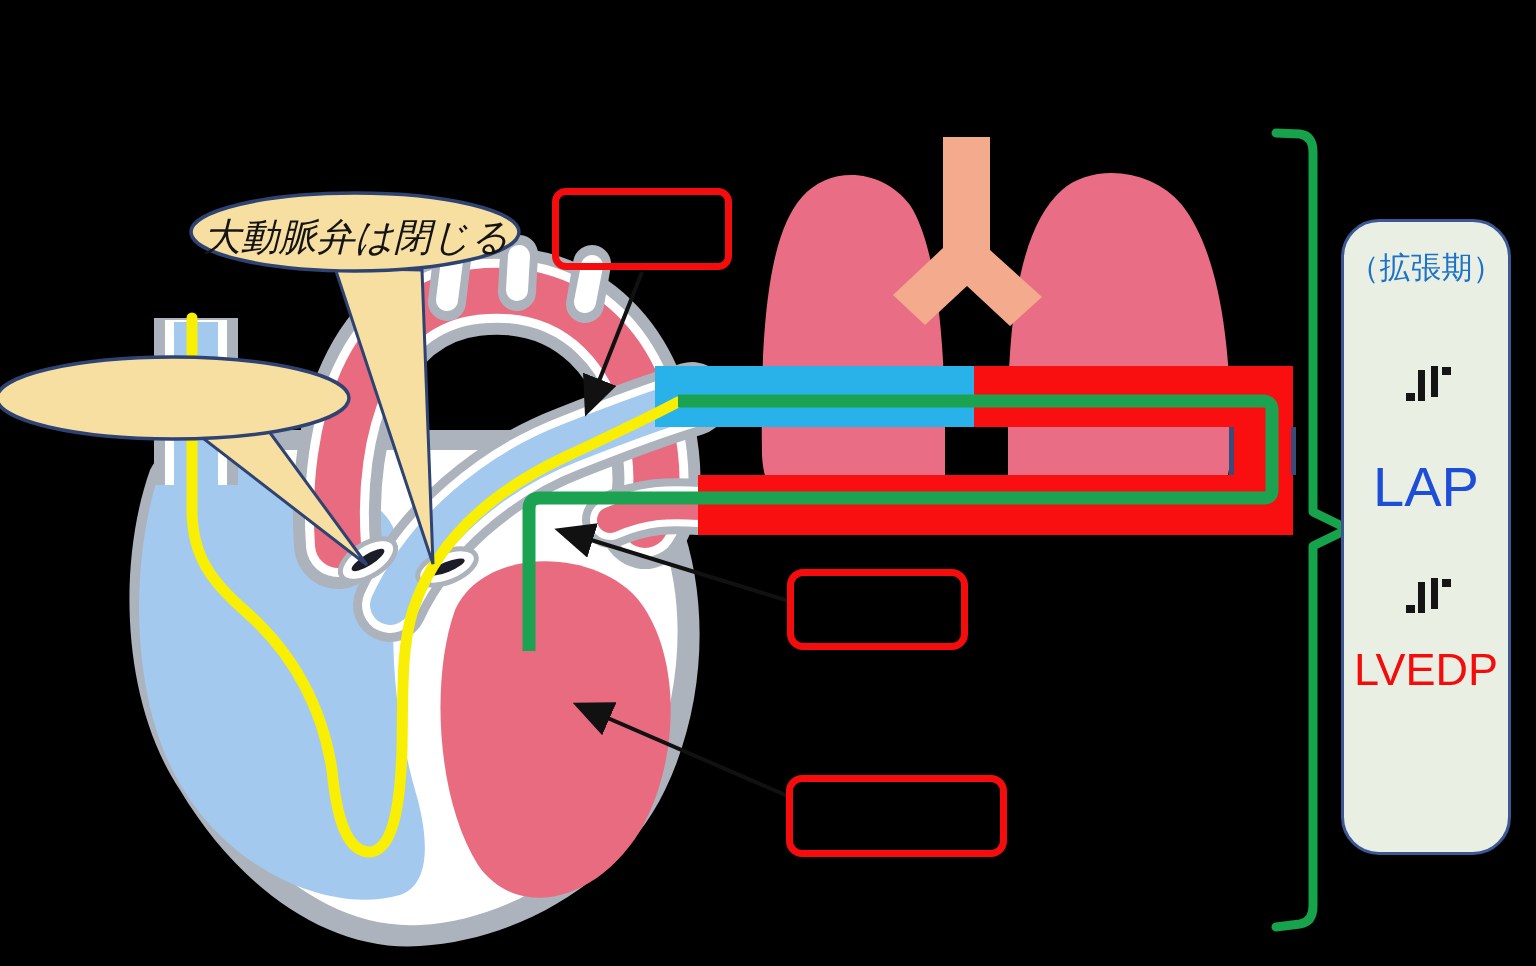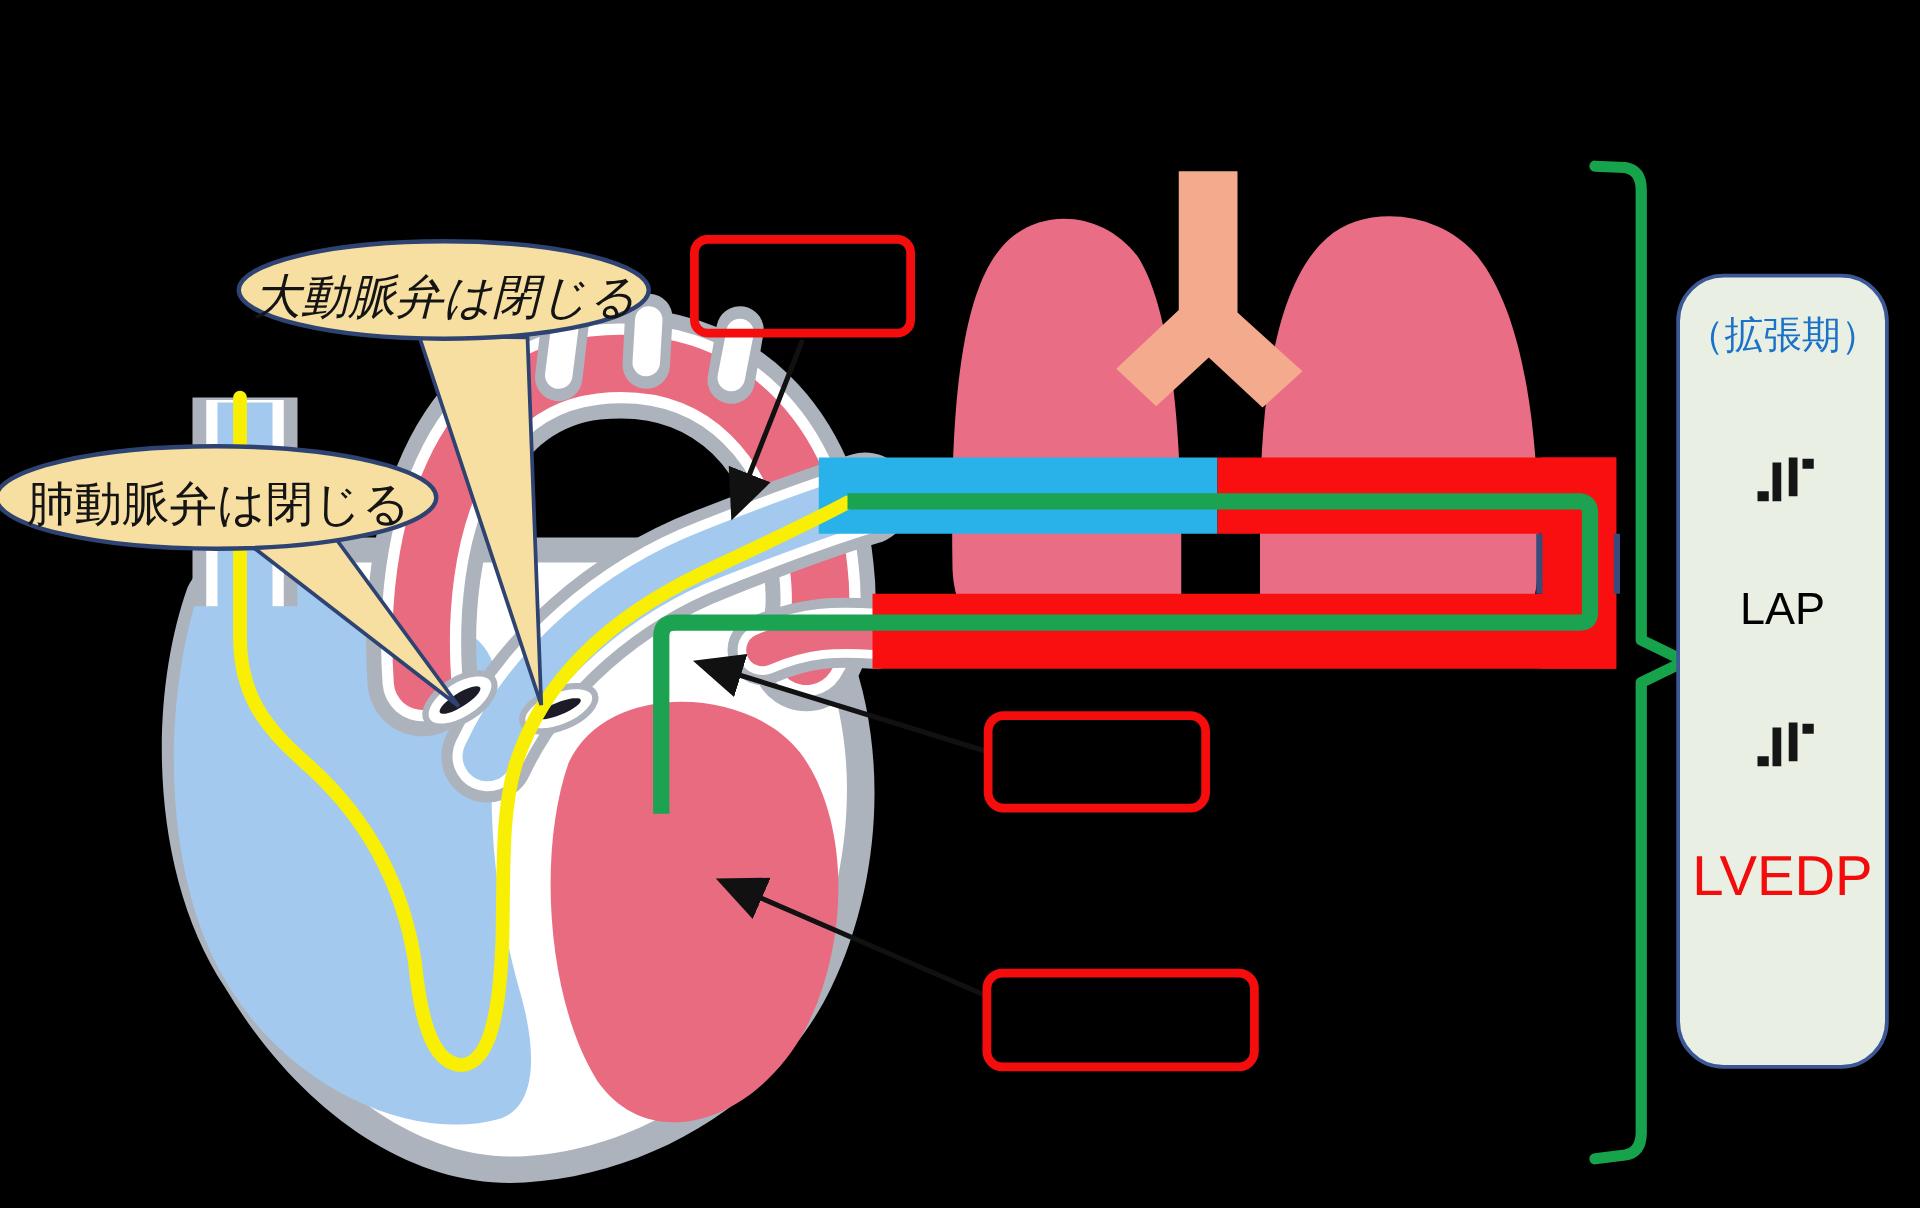--- a/index.html
+++ b/index.html
@@ -19,22 +19,22 @@
                text-align:center;white-space:nowrap;}
   .bubble-text.aortic{left:195px;top:212px;width:322px;font-style:italic;}
   .bubble-text.pulmonary{left:2px;top:378px;width:346px;}
 
   
   .panel{position:absolute;left:1341px;top:219px;width:170px;height:636px;
          background:#e9f0e3;border:3px solid #3c5795;border-radius:38px;
          display:flex;flex-direction:column;align-items:center;}
   .panel .phase{margin-top:26px;font-size:31px;line-height:40px;color:#1b72c8;font-weight:500;}
   .panel .p1{margin-top:8px;font-size:56px;line-height:62px;color:#f40b0b;}
-  .panel .p2{margin-top:50px;font-size:36px;line-height:62px;color:#000000;}
-  .panel .p3{margin-top:57px;font-size:45px;line-height:52px;color:#f40b0b;}
+  .panel .p2{margin-top:50px;font-size:56px;line-height:62px;color:#1d4ed8;}
+  .panel .p3{margin-top:26px;font-size:45px;line-height:52px;color:#f40b0b;}
 
   
   .approx{position:relative;width:46px;height:44px;}
   .approx.s1{margin-top:74px;}
   .approx.s2{margin-top:56px;}
   .approx .b1{position:absolute;left:15px;top:8px;width:7px;height:31px;background:#151515;}
   .approx .b2{position:absolute;left:28px;top:4px;width:7px;height:31px;background:#151515;}
   .approx .d1{position:absolute;left:3px;top:31px;width:9px;height:8px;background:#151515;}
   .approx .d2{position:absolute;left:39px;top:5px;width:9px;height:8px;background:#151515;}
 </style>
@@ -146,21 +146,20 @@
       <line x1="792" y1="602" x2="562" y2="531" marker-end="url(#ah)"></line>
       <line x1="790" y1="797" x2="580" y2="706" marker-end="url(#ah)"></line>
     </g>
   </svg>
 
   <div class="lbox top"></div>
   <div class="lbox mid"></div>
   <div class="lbox bot"></div>
 
   <div class="bubble-text aortic">大動脈弁は閉じる</div>
-  <div class="bubble-text pulmonary">肺動脈弁は閉じる</div>
 
   <div class="panel">
     <div class="phase">（拡張期）</div>
     <div class="approx s1">
       <div class="b1"></div>
         <div class="b2"></div>
         <div class="d1"></div>
         <div class="d2"></div>
     </div>
     <div class="p2">LAP</div>

